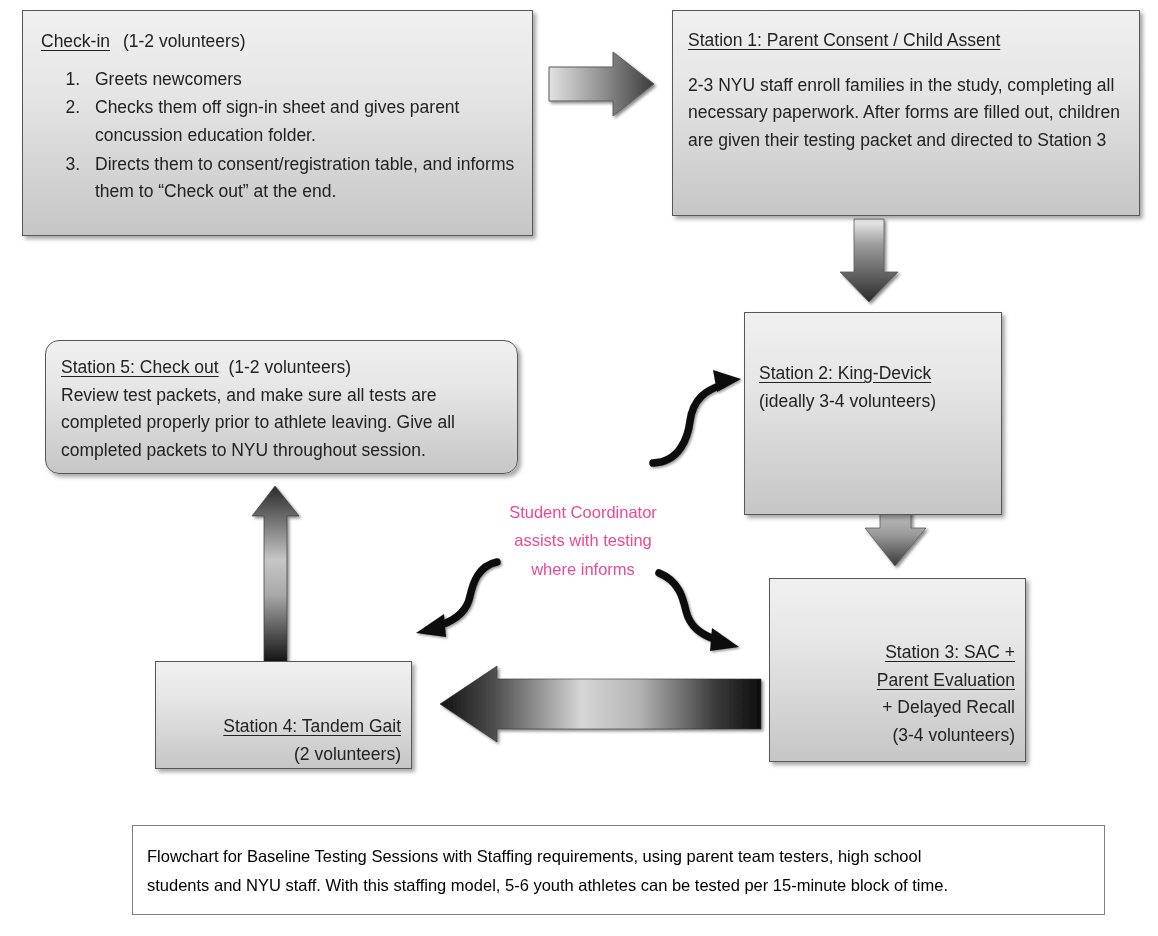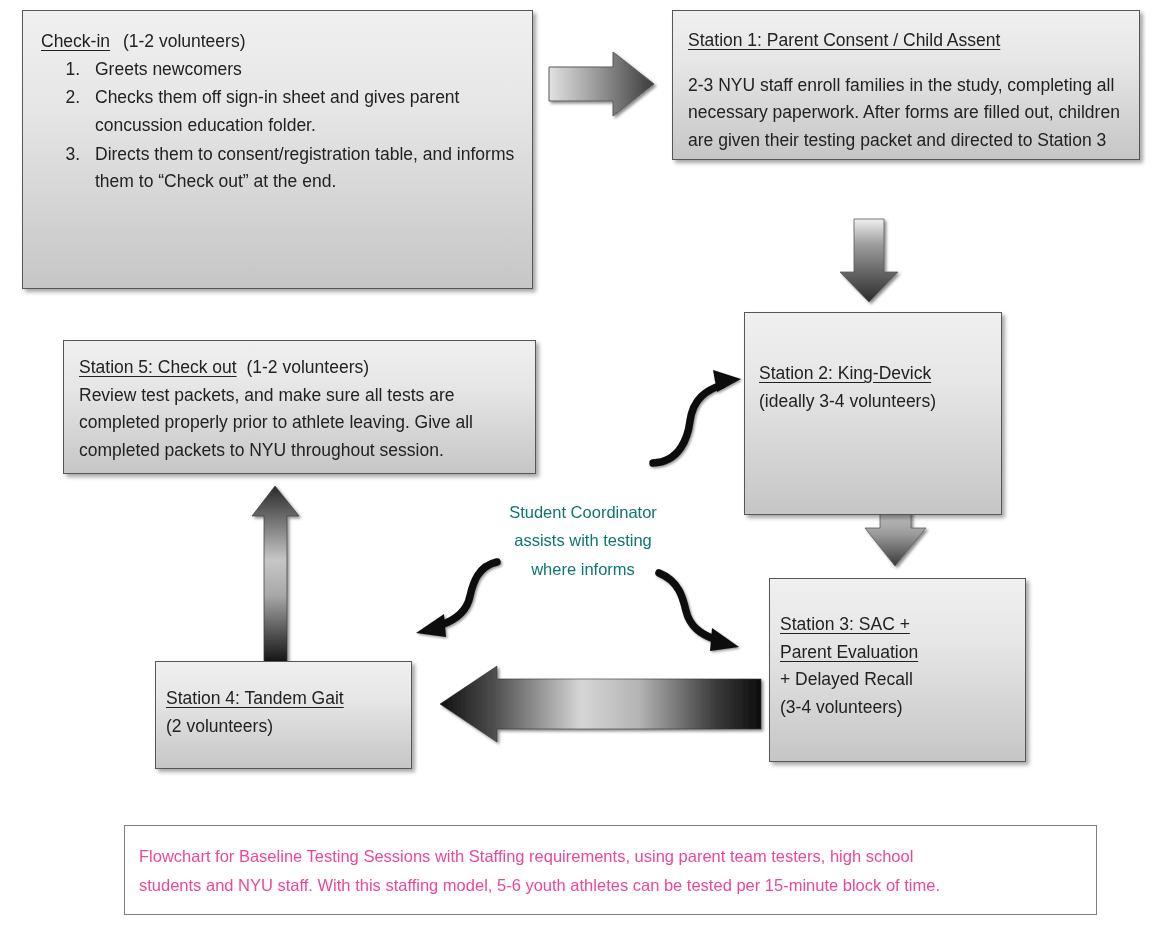--- a/index.html
+++ b/index.html
@@ -43,40 +43,41 @@
     padding-left: 44px;
     list-style-position: outside;
   }
   ol.steps li {
     margin: 0 0 1px 0;
     padding-left: 10px;
   }
 
   p.para { margin: 0; }
 
-  .center { text-align: left; }
+  .center { text-align: right; margin-top: 28px; }
 
   
   #caption-box {
     position: absolute;
     box-sizing: border-box;
     background: #ffffff;
     border: 1.4px solid #808080;
     font-size: 16.5px;
     line-height: 1.75;
-    color: #ec4899;
+    color: #000000;
+    margin-left: 8px;
   }
 
   
   #coordinator-note {
     position: absolute;
     text-align: center;
     font-size: 16.5px;
     line-height: 1.72;
-    color: #0f766e;
+    color: #ec4899;
   }
 </style>
 </head>
 <body>
 
 <div id="canvas">
 
   <svg width="1158" height="936" style="position:absolute;left:0;top:0;">
     <defs>
 
@@ -158,35 +159,35 @@
       <path d="M 497 562 C 478 566 473 583 470 596 C 467 612 455 620 441 625" fill="none" stroke="#0c0c0c" stroke-width="7.5" stroke-linecap="round"></path>
       <polygon points="416,633 444,614 446,637" fill="#0c0c0c"></polygon>
     </g>
 
     <g filter="url(#curveshadow)">
       <path d="M 659 573 C 679 581 683 598 686 611 C 690 627 701 634 714 639" fill="none" stroke="#0c0c0c" stroke-width="7.5" stroke-linecap="round"></path>
       <polygon points="739,647 712,628 710,651" fill="#0c0c0c"></polygon>
     </g>
   </svg>
 
-  <div class="fc-box" id="checkin-box" style="left:22px; top:10px; width:511px; height:279px;">
+  <div class="fc-box" id="checkin-box" style="left:22px; top:10px; width:511px; height:226px;">
     <div class="inner" style="top:17px; left:18px; right:16px;">
       <div>
         <span class="u">Check-in</span>
         <span style="margin-left:8px;">(1-2 volunteers)</span>
       </div>
-      <ol class="steps" style="margin-top:0;">
+      <ol class="steps" style="margin-top:10px;">
         <li>Greets newcomers</li>
         <li>Checks them off sign-in sheet and gives parent concussion education folder.</li>
         <li>Directs them to consent/registration table, and informs them to “Check out” at the end.</li>
       </ol>
     </div>
   </div>
 
-  <div class="fc-box" id="station1-box" style="left:672px; top:10px; width:468px; height:150px;">
+  <div class="fc-box" id="station1-box" style="left:672px; top:10px; width:468px; height:206px;">
     <div class="inner" style="top:16px; left:15px; right:13px;">
       <div class="u" style="display:inline-block;">Station 1: Parent Consent / Child Assent</div>
       <p class="para" style="margin-top:17px;">2-3 NYU staff enroll families in the study, completing all necessary paperwork. After forms are filled out, children are given their testing packet and directed to Station 3</p>
     </div>
   </div>
 
   <div class="fc-box" id="station2-box" style="left:744px; top:312px; width:258px; height:203px;">
     <div class="inner" style="top:47px; left:14px; right:12px;">
       <div class="u" style="display:inline-block;">Station 2: King-Devick</div>
       <div>(ideally 3-4 volunteers)</div>
@@ -202,21 +203,21 @@
     </div>
   </div>
 
   <div class="fc-box" id="station4-box" style="left:155px; top:661px; width:257px; height:108px;padding-left:25px;">
     <div class="inner center" style="top:23px; left:10px; right:10px;">
       <div><span class="u">Station 4: Tandem Gait</span></div>
       <div>(2 volunteers)</div>
     </div>
   </div>
 
-  <div class="fc-box" id="station5-box" style="left:63px; top:340px; width:473px; height:134px;">
+  <div class="fc-box" id="station5-box" style="left:45px; top:340px; width:473px; height:134px;border-radius:14px;">
     <div class="inner" style="top:13px; left:15px; right:12px;">
       <div>
         <span class="u">Station 5: Check out</span>
         <span style="margin-left:5px;">(1-2 volunteers)</span>
       </div>
       <p class="para">Review test packets, and make sure all tests are completed properly prior to athlete leaving.  Give all completed packets to NYU throughout session.</p>
     </div>
   </div>
 
   <div id="coordinator-note" style="left:483px; top:498px; width:200px;">

